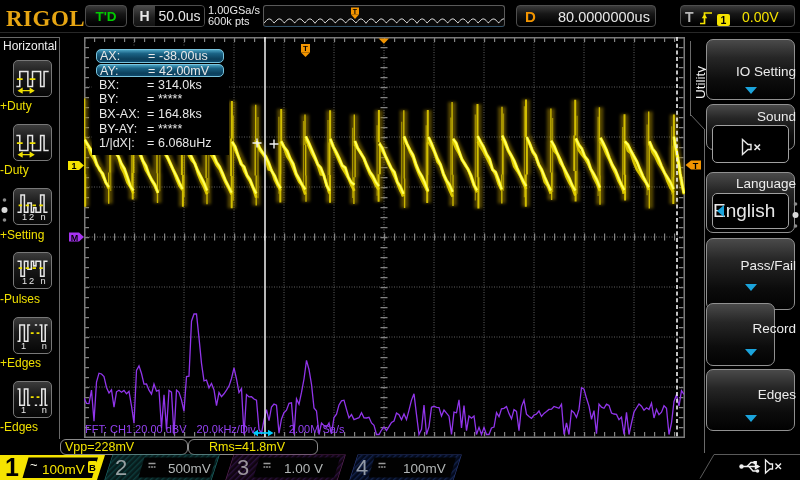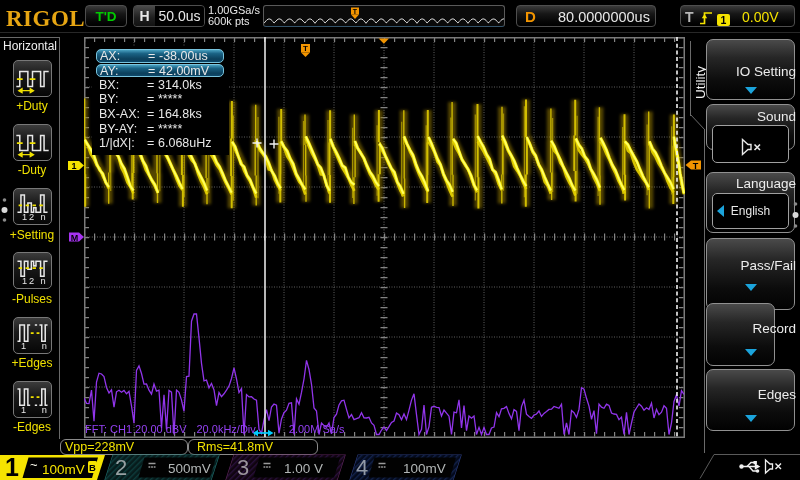--- a/index.html
+++ b/index.html
@@ -6,21 +6,21 @@
 .ab{position:absolute}
 .box{border:1px solid #4e4e4e;border-radius:4px;
  background:linear-gradient(#3a3a3a,#161616 40%,#050505 80%,#000)}
 .rbtn{border:1px solid #909090;border-radius:7px;
  background:linear-gradient(#4a4a4a,#262626 30%,#0c0c0c 70%,#020202)}
 .ibox{border:1px solid #a0a0a0;border-radius:5px;background:#000}
 .licon{border:1px solid #787878;border-radius:5px;
  background:linear-gradient(#3c3c3c,#1a1a1a 40%,#060606)}
 .tri{width:0;height:0;border-left:6px solid transparent;border-right:6px solid transparent;
  border-top:7px solid #1ba4dc}
-.ylab{color:#efe000;font-size:12px;text-align:center;width:64px;left:0}
+.ylab{color:#efe000;font-size:12px;width:64px;left:0}
 .rtit{font-size:13.5px;text-align:right;width:89px;color:#ececec}
 </style></head>
 <body>
 
 <div class="ab" style="left:6px;top:6px;font-family:'Liberation Serif',serif;
  font-weight:bold;font-size:23px;color:#e7a613;letter-spacing:.5px">RIGOL</div>
 <div class="box ab" style="left:85px;top:5px;width:42px;height:22px;text-align:center;
  line-height:21px;color:#0c0;font-weight:bold;font-size:13.5px">T'D</div>
 <div class="box ab" style="left:133px;top:5px;width:72px;height:22px;display:flex;overflow:hidden">
  <div style="width:21px;background:linear-gradient(#4a4a4a,#1e1e1e 60%,#121212);text-align:center;
@@ -243,21 +243,21 @@
   </svg>
 <svg class="ab" style="left:685px;top:160px" width="17" height="11">
  <path d="M16 0.5 H6 L0.5 5 L6 9.5 H16 Z" fill="#f29400"></path>
  <text x="10.5" y="8.5" font-size="9" font-weight="bold" fill="#000" text-anchor="middle">T</text>
   </svg>
 
 <div class="ab" style="left:85px;top:422.5px;font-size:11px;color:#9440f2;white-space:nowrap"><span>FFT: CH1 20.00 dBV</span><span style="margin-left:10px">20.0kHz/Div</span><span style="margin-left:33px">2.00M Sa/s</span></div>
 <div class="ab" style="left:60px;top:438.5px;width:128px;height:16px;border:1px solid #8a8a8a;
  border-radius:6px;background:#000;color:#f2e300;font-size:12.5px;line-height:14px;padding-left:4px">Vpp=228mV</div>
 <div class="ab" style="left:188px;top:438.5px;width:130px;height:16px;border:1px solid #8a8a8a;
- border-radius:6px;background:#000;color:#f2e300;font-size:12.5px;line-height:14px;padding-left:8px">Rms=41.8mV</div>
+ border-radius:6px;background:#000;color:#f2e300;font-size:12.5px;line-height:14px;padding-left:20px">Rms=41.8mV</div>
 
 <div class="ab" style="left:690px;top:41px;width:1px;height:75px;background:#6a6a6a"></div>
 <svg class="ab" style="left:689px;top:114px" width="18" height="20">
     <path d="M1 0 L16 16" stroke="#6a6a6a" stroke-width="1" fill="none"></path>
   </svg>
 <div class="ab" style="left:704px;top:129px;width:1px;height:324px;background:#6a6a6a"></div>
 <svg class="ab" style="left:692px;top:54px" width="17" height="48">
 <text transform="rotate(-90)" x="-45" y="12.5" font-size="13.5" fill="#f0f0f0">Utility</text>
   </svg>
 <div class="rbtn ab" style="left:706px;top:39px;width:89px;height:61px">
@@ -268,21 +268,21 @@
     <div class="rtit" style="position:absolute;top:4px">Sound</div>
     <div class="ibox" style="position:absolute;left:5px;top:20px;width:77px;height:38px">
       <svg width="24" height="20" style="position:absolute;left:28px;top:11px" viewBox="0 0 24 20">
         <path d="M1.5 2.5 L7 7.5 H10 V12.5 H7 L1.5 17.5 Z" fill="none" stroke="#e8e8e8" stroke-width="1.4"></path>
         <path d="M13.5 7.5 L19 13 M19 7.5 L13.5 13" stroke="#e8e8e8" stroke-width="1.6"></path>
       </svg>
     </div>
   </div>
 <div class="rbtn ab" style="left:706px;top:172px;width:89px;height:61px">
     <div class="rtit" style="position:absolute;top:3px">Language</div>
-    <div class="ibox" style="position:absolute;left:5px;top:20px;width:77px;height:36px;text-align:center;line-height:34px;font-size:12px">English<div style="position:absolute;left:4px;top:11px;width:0;height:0;border-top:6px solid transparent;border-bottom:6px solid transparent;border-right:7px solid #1ba4dc"></div></div>
+    <div class="ibox" style="position:absolute;left:5px;top:20px;width:77px;height:36px;text-align:left;line-height:34px;font-size:19px">English<div style="position:absolute;left:4px;top:11px;width:0;height:0;border-top:6px solid transparent;border-bottom:6px solid transparent;border-right:7px solid #1ba4dc"></div></div>
   </div>
 <div class="rbtn ab" style="left:706px;top:238px;width:89px;height:72px">
     <div class="rtit" style="position:absolute;top:19px">Pass/Fail</div>
     <div class="tri" style="position:absolute;left:38px;top:45px"></div>
   </div>
 <div class="rbtn ab" style="left:706px;top:303px;width:69px;height:63px">
     <div class="rtit" style="position:absolute;top:17px">Record</div>
     <div class="tri" style="position:absolute;left:38px;top:45px"></div>
   </div>
 <div class="rbtn ab" style="left:706px;top:369px;width:89px;height:62px">

